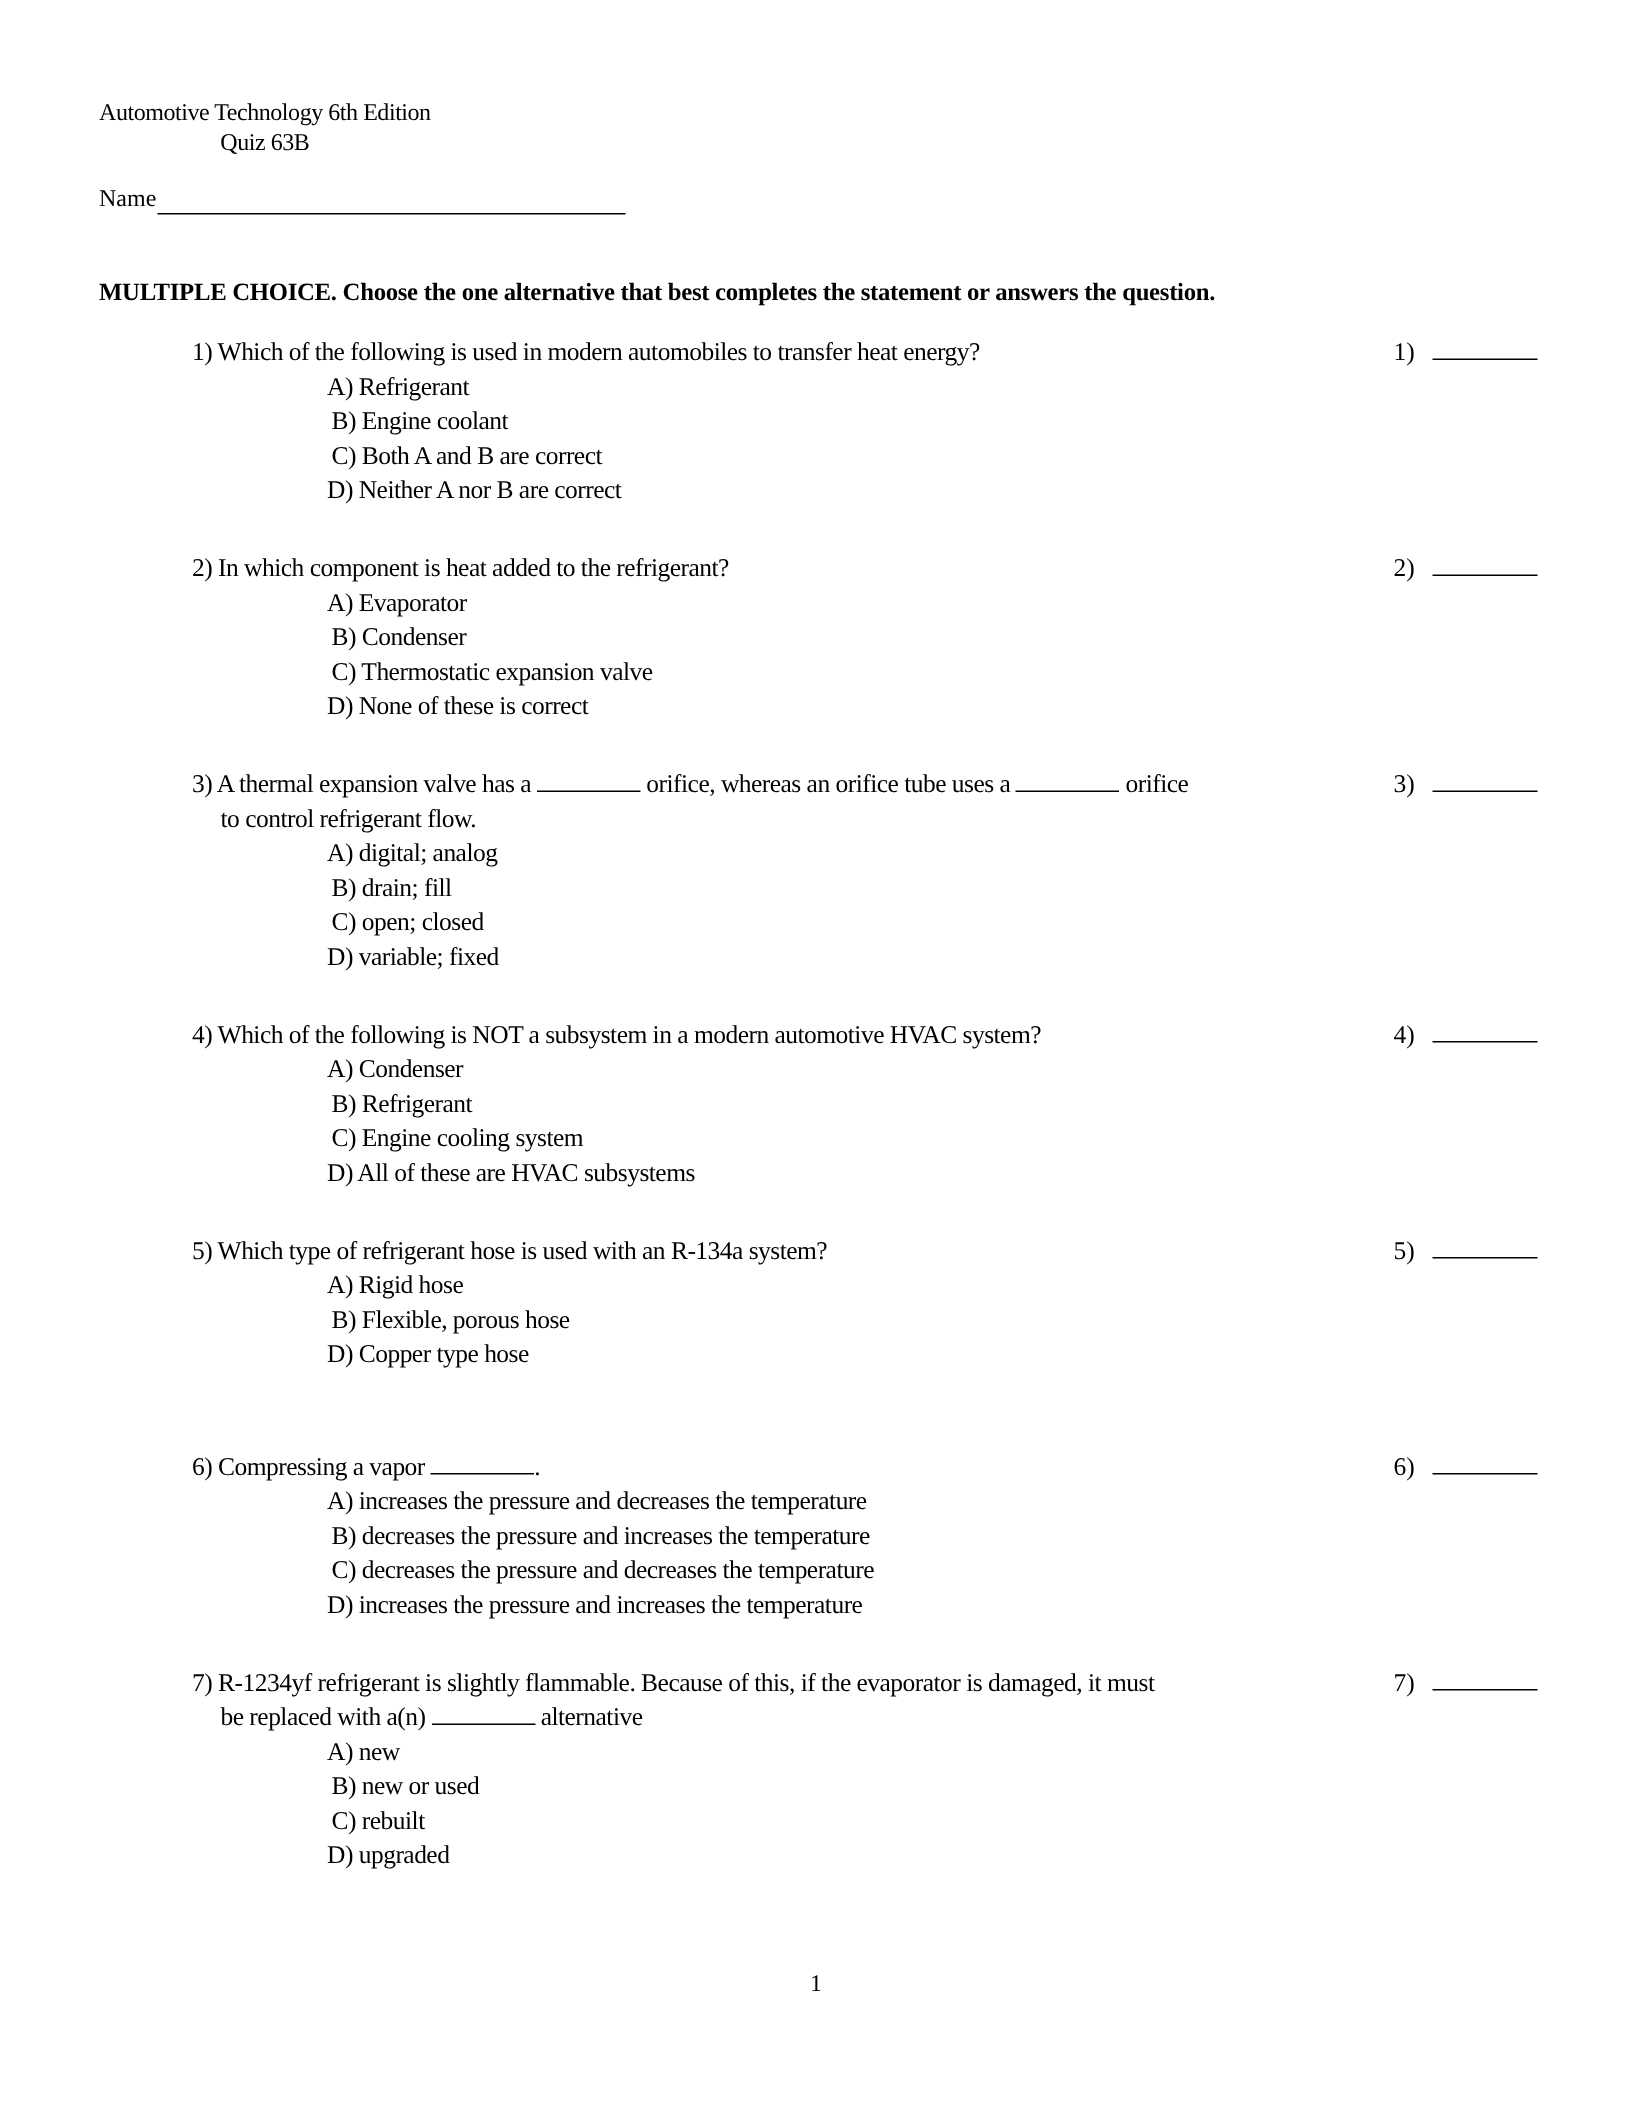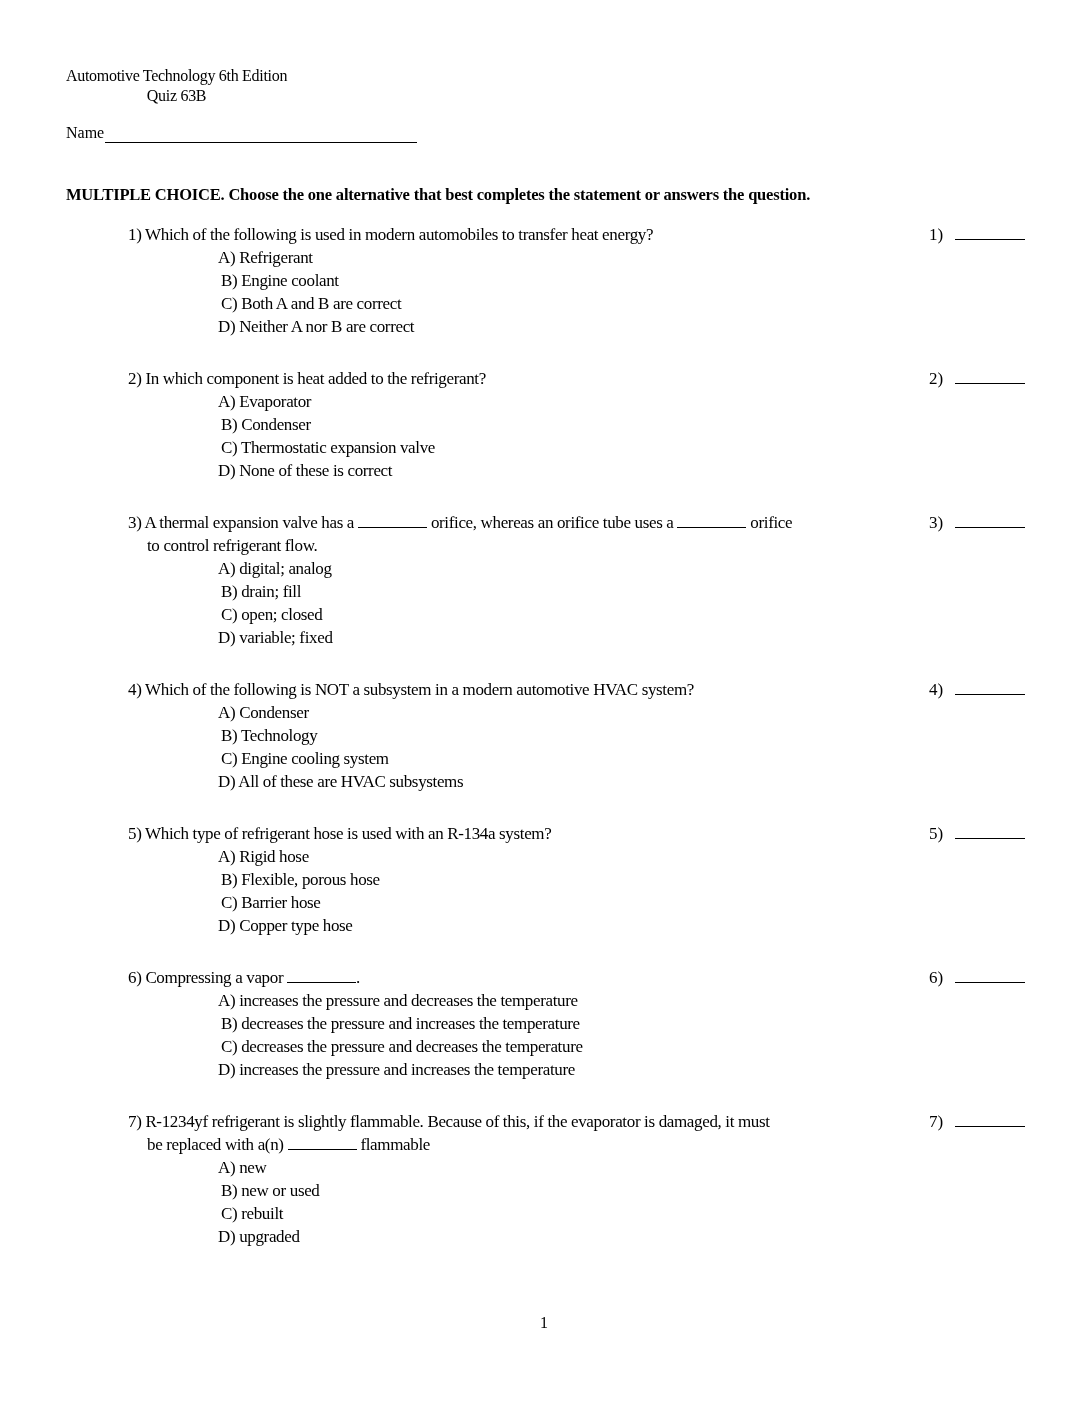--- a/index.html
+++ b/index.html
@@ -73,35 +73,34 @@
   </div>
 </div>
 <div class="answer-slot" style="top:511px;">
   <span>3)</span><span class="answer-line"></span>
 </div>
 
 <div class="question" style="top:678px;">
   <div class="q-stem"><span>4)</span> <span>Which of the following is NOT a subsystem in a modern automotive HVAC system?</span></div>
   <div class="choices">
     <div class="choice a">A) Condenser</div>
-    <div class="choice b">B) Technology</div>
+    <div class="choice b">B) Refrigerant</div>
     <div class="choice c">C) Engine cooling system</div>
     <div class="choice d">D) All of these are HVAC subsystems</div>
   </div>
 </div>
 <div class="answer-slot" style="top:678px;">
   <span>4)</span><span class="answer-line"></span>
 </div>
 
 <div class="question" style="top:822px;">
   <div class="q-stem"><span>5)</span> <span>Which type of refrigerant hose is used with an R-134a system?</span></div>
   <div class="choices">
     <div class="choice a">A) Rigid hose</div>
     <div class="choice b">B) Flexible, porous hose</div>
-    <div class="choice c">C) Barrier hose</div>
     <div class="choice d">D) Copper type hose</div>
   </div>
 </div>
 <div class="answer-slot" style="top:822px;">
   <span>5)</span><span class="answer-line"></span>
 </div>
 
 <div class="question" style="top:966px;">
   <div class="q-stem"><span>6)</span> <span>Compressing a vapor</span> <span class="blank"></span><span>.</span></div>
   <div class="choices">
@@ -110,21 +109,21 @@
     <div class="choice c">C) decreases the pressure and decreases the temperature</div>
     <div class="choice d">D) increases the pressure and increases the temperature</div>
   </div>
 </div>
 <div class="answer-slot" style="top:966px;">
   <span>6)</span><span class="answer-line"></span>
 </div>
 
 <div class="question" style="top:1110px;">
   <div class="q-stem"><span>7)</span> <span>R-1234yf refrigerant is slightly flammable. Because of this, if the evaporator is damaged, it must</span></div>
-  <div class="q-cont"><span>be replaced with a(n)</span> <span class="blank"></span> <span>flammable</span></div>
+  <div class="q-cont"><span>be replaced with a(n)</span> <span class="blank"></span> <span>alternative</span></div>
   <div class="choices">
     <div class="choice a">A) new</div>
     <div class="choice b">B) new or used</div>
     <div class="choice c">C) rebuilt</div>
     <div class="choice d">D) upgraded</div>
   </div>
 </div>
 <div class="answer-slot" style="top:1110px;">
   <span>7)</span><span class="answer-line"></span>
 </div>

